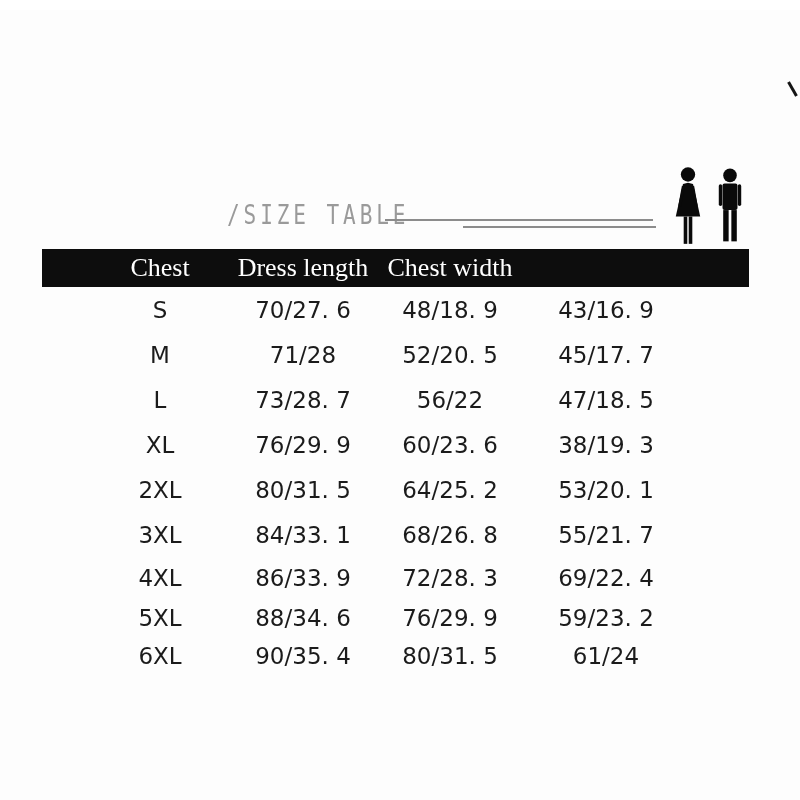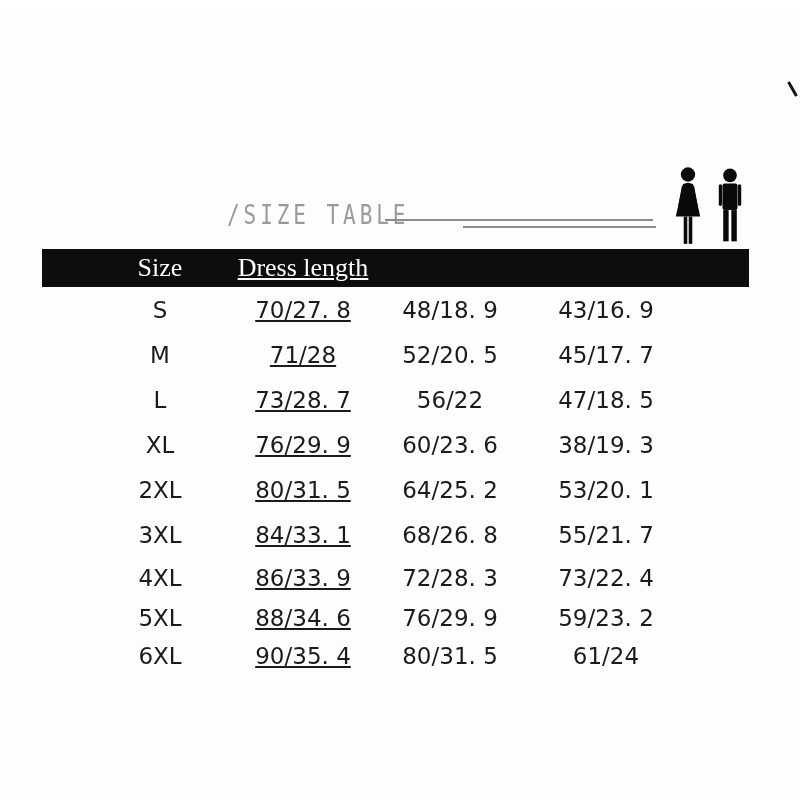--- a/index.html
+++ b/index.html
@@ -100,21 +100,21 @@
     font-size: 23px;
   }
   .cell {
     position: absolute;
     top: 50%;
     transform: translate(-50%, -50%);
     white-space: nowrap;
   }
   
   .c0 { left: 118px; }
-  .c1 { left: 261px; text-decoration: underline; }
+  .c1 { left: 261px; }
   .c2 { left: 408px; }
   .c3 { left: 564px; }
 </style>
 </head>
 <body>
 
 <div id="canvas">
 
   <div class="title">/SIZE TABLE</div>
   <div class="title-line-1"></div>
@@ -150,27 +150,28 @@
 
           <rect x="30" y="122" width="16" height="92"></rect>
           <rect x="54" y="122" width="16" height="92"></rect>
         </g>
       </svg>
     </span>
   </div>
 
   <div class="size-table">
     <div class="thead">
-      <span class="cell c0">Size</span>
+      <span class="cell c0">Chest</span>
       <span class="cell c1">Dress length</span>
+      <span class="cell c2">Chest width</span>
     </div>
     <div class="tbody" id="table-body">
         <div class="trow">
       <span class="cell c0">S</span>
-      <span class="cell c1">70/27. 8</span>
+      <span class="cell c1">70/27. 6</span>
       <span class="cell c2">48/18. 9</span>
       <span class="cell c3">43/16. 9</span>
     </div>
         <div class="trow">
       <span class="cell c0">M</span>
       <span class="cell c1">71/28</span>
       <span class="cell c2">52/20. 5</span>
       <span class="cell c3">45/17. 7</span>
     </div>
         <div class="trow">
@@ -194,21 +195,21 @@
         <div class="trow">
       <span class="cell c0">3XL</span>
       <span class="cell c1">84/33. 1</span>
       <span class="cell c2">68/26. 8</span>
       <span class="cell c3">55/21. 7</span>
     </div>
         <div class="trow">
       <span class="cell c0">4XL</span>
       <span class="cell c1">86/33. 9</span>
       <span class="cell c2">72/28. 3</span>
-      <span class="cell c3">73/22. 4</span>
+      <span class="cell c3">69/22. 4</span>
     </div>
         <div class="trow">
       <span class="cell c0">5XL</span>
       <span class="cell c1">88/34. 6</span>
       <span class="cell c2">76/29. 9</span>
       <span class="cell c3">59/23. 2</span>
     </div>
         <div class="trow">
       <span class="cell c0">6XL</span>
       <span class="cell c1">90/35. 4</span>

